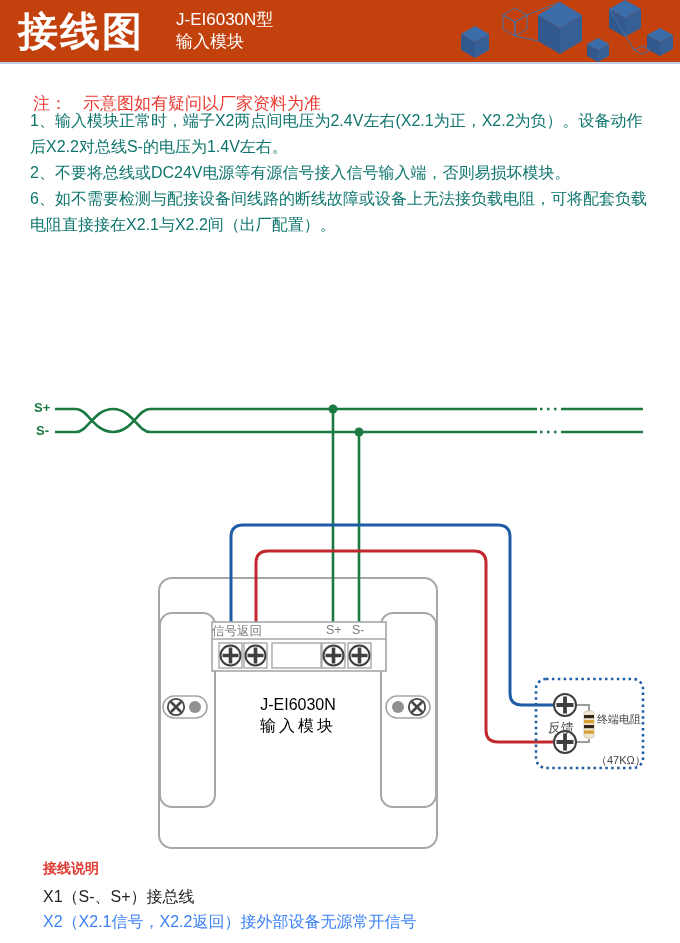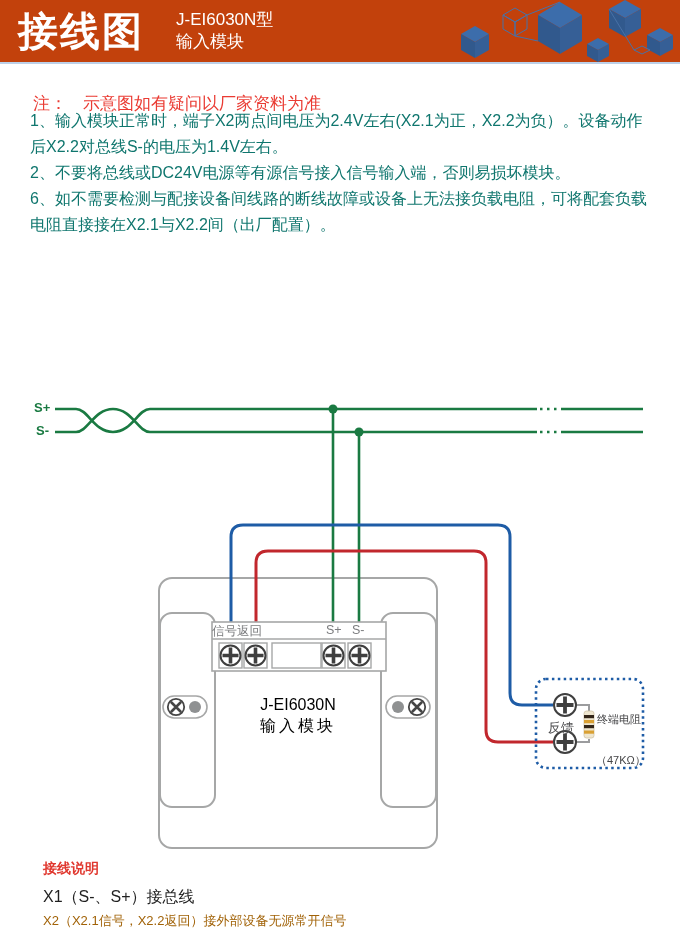--- a/index.html
+++ b/index.html
@@ -36,21 +36,21 @@
   .module-text{left:158px;width:280px;text-align:center;color:#000000;font-size:16px;}
   .lab-module-name{top:696px;}
   .lab-module-type{top:716px;letter-spacing:3px;}
   .lab-feedback{left:548px;top:719px;font-size:13px;font-weight:normal;color:#4f4f51;}
   .lab-res-name{left:597px;top:712px;font-size:11px;font-weight:normal;color:#454547;}
   .lab-res-value{left:596px;top:753px;font-size:11px;color:#454547;}
 
   
   .legend-title{position:absolute;left:43px;top:860px;font-size:14px;font-weight:bold;color:#e0382f;}
   .legend-line1{position:absolute;left:43px;top:887px;font-size:16px;color:#1f1f1f;}
-  .legend-line2{position:absolute;left:43px;top:912px;font-size:13px;color:#a16207;}
+  .legend-line2{position:absolute;left:43px;top:912px;font-size:16px;color:#3b82f6;}
 </style>
 </head>
 <body>
 
 <div class="page">
 
   <div class="header">
     <svg class="header-deco" viewBox="0 0 260 62">
       <g opacity="0.9">
 

